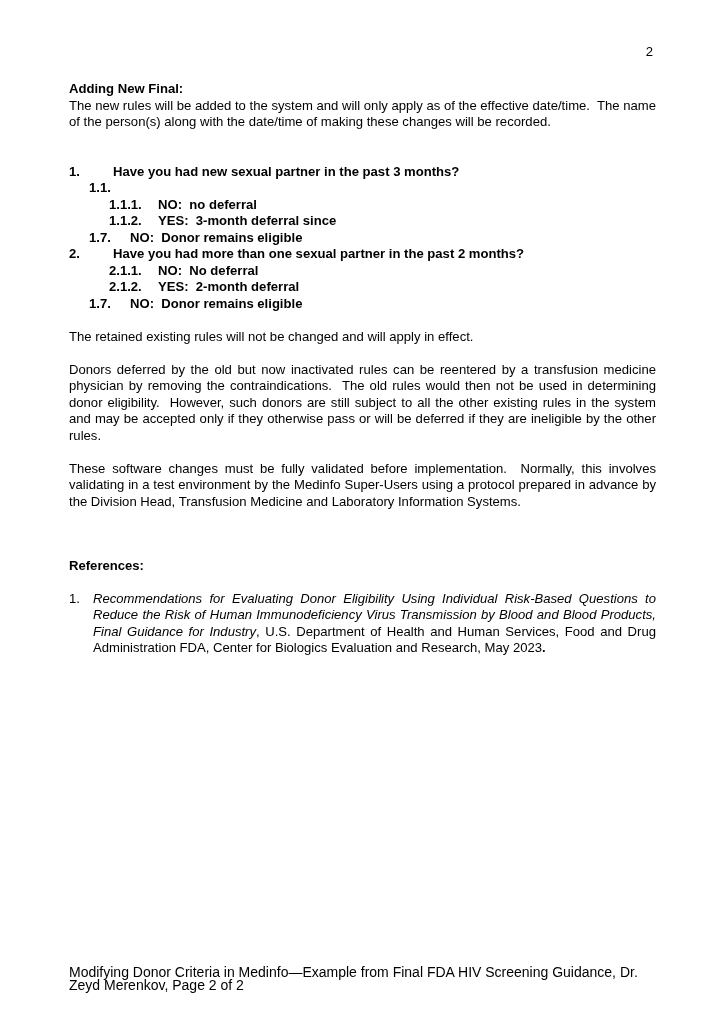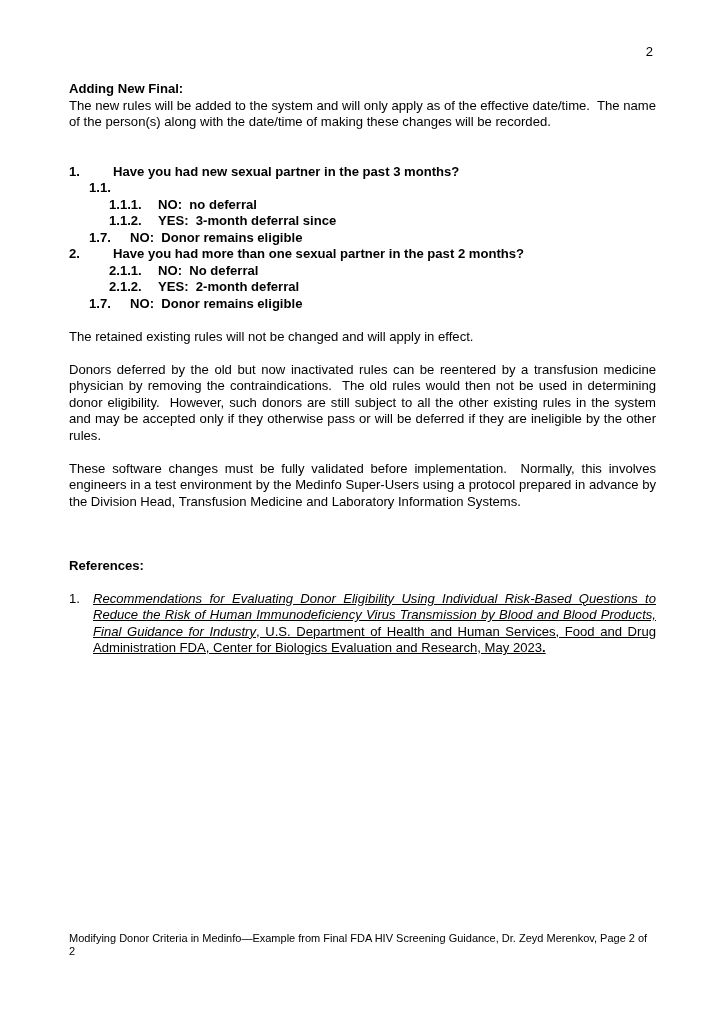--- a/index.html
+++ b/index.html
@@ -46,29 +46,29 @@
   .li { display: flex; }
   .li .num { flex: 0 0 auto; white-space: pre; }
   .li .txt { white-space: pre-wrap; padding-left: 20px; }
   .li.l1 .num { width: 24px; }
   .li.l2 { padding-left: 20px; }
   .li.l2 .num { width: 21px; }
   .li.l3 { padding-left: 40px; }
   .li.l3 .num { width: 29px; }
   .ref-item { display: flex; }
   .ref-item .num { flex: 0 0 auto; width: 24px; white-space: pre; }
-  .ref-text { flex: 1 1 auto; text-align: justify; text-decoration: underline; }
+  .ref-text { flex: 1 1 auto; text-align: justify; }
   .italic { font-style: italic; }
   .bold { font-weight: bold; }
   .footer {
     position: absolute;
-    top: 932px;
+    top: 966px;
     left: 69px;
     width: 587px;
-    font-size: 11px;
+    font-size: 14px;
     line-height: 13px;
   }
 </style>
 </head>
 <body>
 
 <div class="page">
 
   <div class="page-number">2</div>
 
@@ -123,21 +123,21 @@
     <div class="gap"></div>
 
     <p class="para">The retained existing rules will not be changed and will apply in effect.</p>
 
     <div class="gap"></div>
 
     <p class="para">Donors deferred by the old but now inactivated rules can be reentered by a transfusion medicine physician by removing the contraindications.  The old rules would then not be used in determining donor eligibility.  However, such donors are still subject to all the other existing rules in the system and may be accepted only if they otherwise pass or will be deferred if they are ineligible by the other rules.</p>
 
     <div class="gap"></div>
 
-    <p class="para">These software changes must be fully validated before implementation.  Normally, this involves engineers in a test environment by the Medinfo Super-Users using a protocol prepared in advance by the Division Head, Transfusion Medicine and Laboratory Information Systems.</p>
+    <p class="para">These software changes must be fully validated before implementation.  Normally, this involves validating in a test environment by the Medinfo Super-Users using a protocol prepared in advance by the Division Head, Transfusion Medicine and Laboratory Information Systems.</p>
 
     <div class="gap-2"></div>
     <div class="gap"></div>
 
     <div class="heading">References:</div>
 
     <div class="gap"></div>
 
     <div class="ref-item">
         <span class="num">1.</span>

